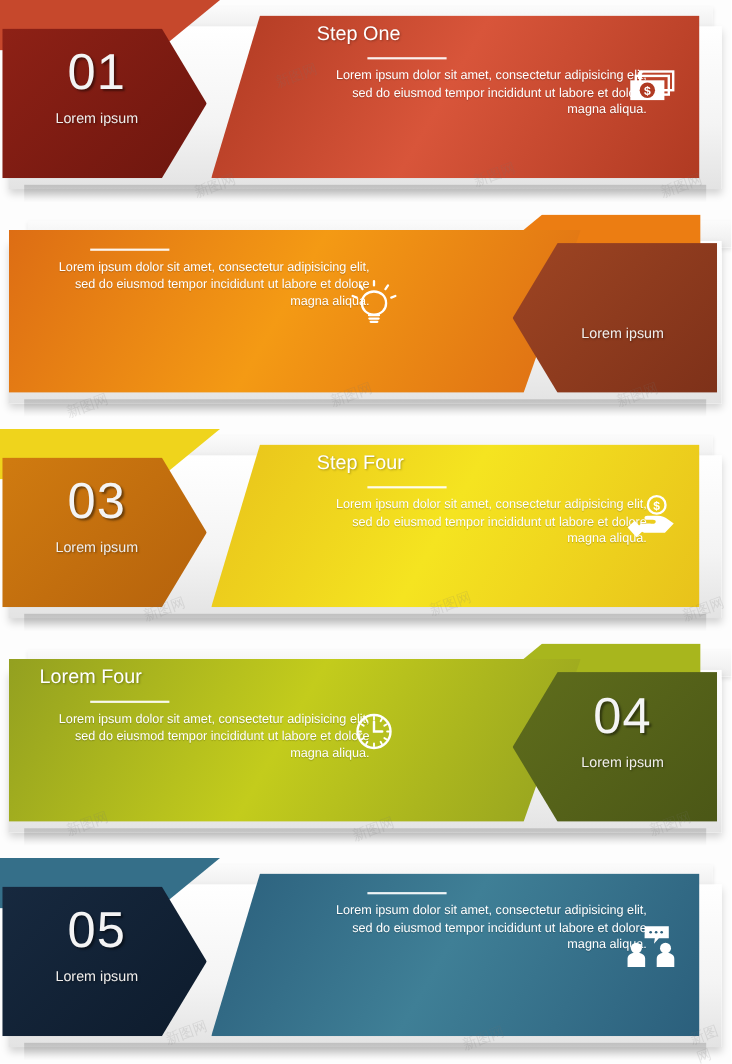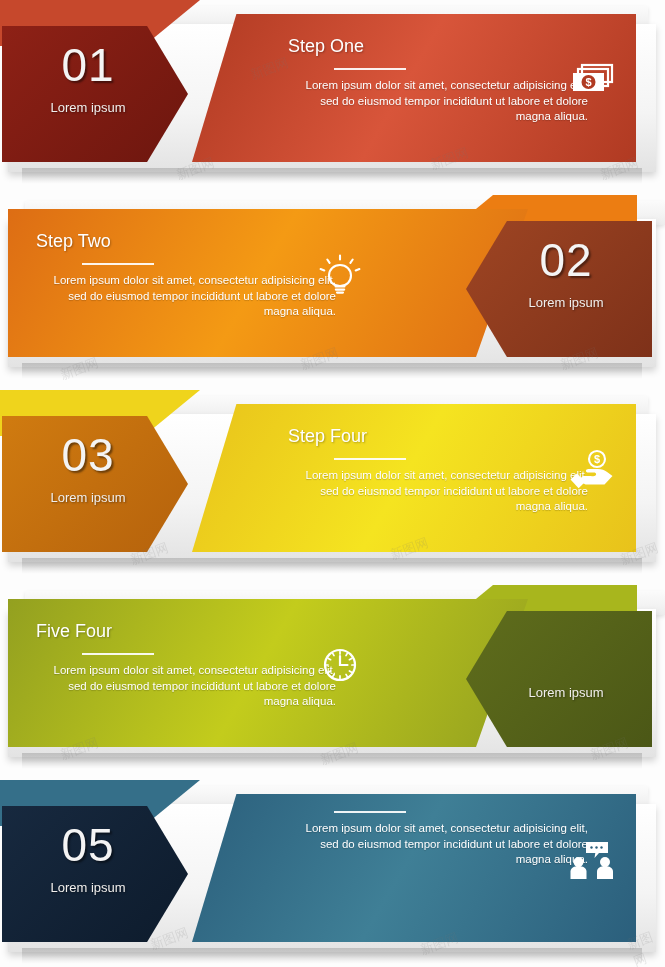--- a/index.html
+++ b/index.html
@@ -29,21 +29,21 @@
   
   .badge{position:absolute;top:26px;width:186px;height:136px;}
   .badge .num{position:absolute;left:0;right:0;top:16px;text-align:center;
       font-size:46px;line-height:46px;color:#f4f4f4;font-weight:400;
       letter-spacing:1px;text-shadow:2px 2px 2px rgba(0,0,0,.45);}
   .badge .cap{position:absolute;left:0;right:0;top:74px;text-align:center;
       font-size:13px;color:#f0eeec;text-shadow:1px 1px 2px rgba(0,0,0,.4);}
 
   
   .content{position:absolute;top:20px;width:300px;color:#fff;}
-  .ctitle{font-size:18px;color:#fff;margin:16px 0 0 0;
+  .ctitle{font-size:18px;color:#fff;margin:0 0 0 0;
       text-shadow:1px 1px 2px rgba(0,0,0,.28);font-weight:400;}
   .rule{width:72px;height:2px;background:#fff;opacity:.92;
       margin:11px 0 8px 46px;}
   .cbody{font-size:11.5px;line-height:15.5px;color:#fff;text-align:right;
       text-shadow:0 1px 1px rgba(0,0,0,.22);}
 
   .icon{position:absolute;top:56px;width:52px;height:48px;}
   .icon svg{width:100%;height:100%;display:block;}
 
   
@@ -82,25 +82,23 @@
           </svg>
         </div>
         <div class="shadowbar"></div>
       </div>
       <div class="row" style="top: 195px;">
         <div class="backplate2" style="left: 25px;"></div>
         <div class="backplate"></div>
         <div class="sliver" style="background: rgb(236, 125, 18); right: 28px; width: 200px; clip-path: polygon(28% 0px, 100% 0px, 100% 100%, 0px 100%);"></div>
         <div class="band" style="left: 8px; width: 520px; clip-path: polygon(0px 0px, 100% 0px, 90% 100%, 0px 100%); background: linear-gradient(120deg, rgb(221, 109, 20) 0%, rgb(244, 154, 20) 48%, rgb(221, 109, 20) 100%); box-shadow: rgba(0, 0, 0, 0.25) 0px 5px 9px;"></div>
         <div class="badge" style="left: 466px; background: linear-gradient(135deg, rgb(158, 69, 35), rgb(126, 49, 25)); clip-path: polygon(22% 0px, 100% 0px, 100% 100%, 22% 100%, 0px 50%); box-shadow: rgba(0, 0, 0, 0.35) 0px 4px 8px;">
-          <div class="num" style="margin-left: 14px;">02</div>
           <div class="cap" style="margin-left: 14px;">Lorem ipsum</div>
         </div>
         <div class="content" style="left: 36px;">
-          <div class="ctitle">Step Two</div>
           <div class="rule"></div>
           <div class="cbody">Lorem ipsum dolor sit amet, consectetur adipisicing elit, sed do eiusmod tempor incididunt ut labore et dolore magna aliqua.</div>
         </div>
         <div class="icon" style="left: 314px; color: rgb(236, 125, 18);">
           <svg viewBox="0 0 52 48">
             <g stroke="#fff" stroke-width="2.1" fill="none" stroke-linecap="round">
               <path d="M26 35c-6.6 0-11-4.6-11-10.4C15 18.2 19.9 14 26 14s11 4.2 11 10.6C37 30.4 32.6 35 26 35z"></path>
               <path d="M21.5 35.5h9M21.8 38.6h8.4M23 41.6h6"></path>
               <path d="M26 8.5v-4M15.6 11.8l-2.3-3.3M36.4 11.8l2.3-3.3M10.3 19.5l-3.7-1.4M41.7 19.5l3.7-1.4"></path>
             </g>
@@ -133,24 +131,25 @@
           </svg>
         </div>
         <div class="shadowbar"></div>
       </div>
       <div class="row" style="top: 585px;">
         <div class="backplate2" style="left: 25px;"></div>
         <div class="backplate"></div>
         <div class="sliver" style="background: rgb(168, 182, 29); right: 28px; width: 200px; clip-path: polygon(28% 0px, 100% 0px, 100% 100%, 0px 100%);"></div>
         <div class="band" style="left: 8px; width: 520px; clip-path: polygon(0px 0px, 100% 0px, 90% 100%, 0px 100%); background: linear-gradient(120deg, rgb(147, 160, 32) 0%, rgb(195, 204, 28) 48%, rgb(147, 160, 32) 100%); box-shadow: rgba(0, 0, 0, 0.25) 0px 5px 9px;"></div>
         <div class="badge" style="left: 466px; background: linear-gradient(135deg, rgb(95, 109, 28), rgb(75, 87, 22)); clip-path: polygon(22% 0px, 100% 0px, 100% 100%, 22% 100%, 0px 50%); box-shadow: rgba(0, 0, 0, 0.35) 0px 4px 8px;">
+          <div class="num" style="margin-left: 14px;">04</div>
           <div class="cap" style="margin-left: 14px;">Lorem ipsum</div>
         </div>
         <div class="content" style="left: 36px;">
-          <div class="ctitle">Five Four</div>
+          <div class="ctitle">Lorem Four</div>
           <div class="rule"></div>
           <div class="cbody">Lorem ipsum dolor sit amet, consectetur adipisicing elit, sed do eiusmod tempor incididunt ut labore et dolore magna aliqua.</div>
         </div>
         <div class="icon" style="left: 314px; color: rgb(168, 182, 29);">
           <svg viewBox="0 0 52 48">
             <g stroke="#fff" fill="none">
               <circle cx="26" cy="24" r="15" stroke-width="2.2"></circle>
               <path d="M26 15v9h7.5" stroke-width="2.2" stroke-linecap="round"></path>
               <g stroke-width="1.7" stroke-linecap="round">
                 <path d="M26 10.5v2.6M26 34.9v2.6M11.5 24h2.6M37.9 24h2.6"></path>

